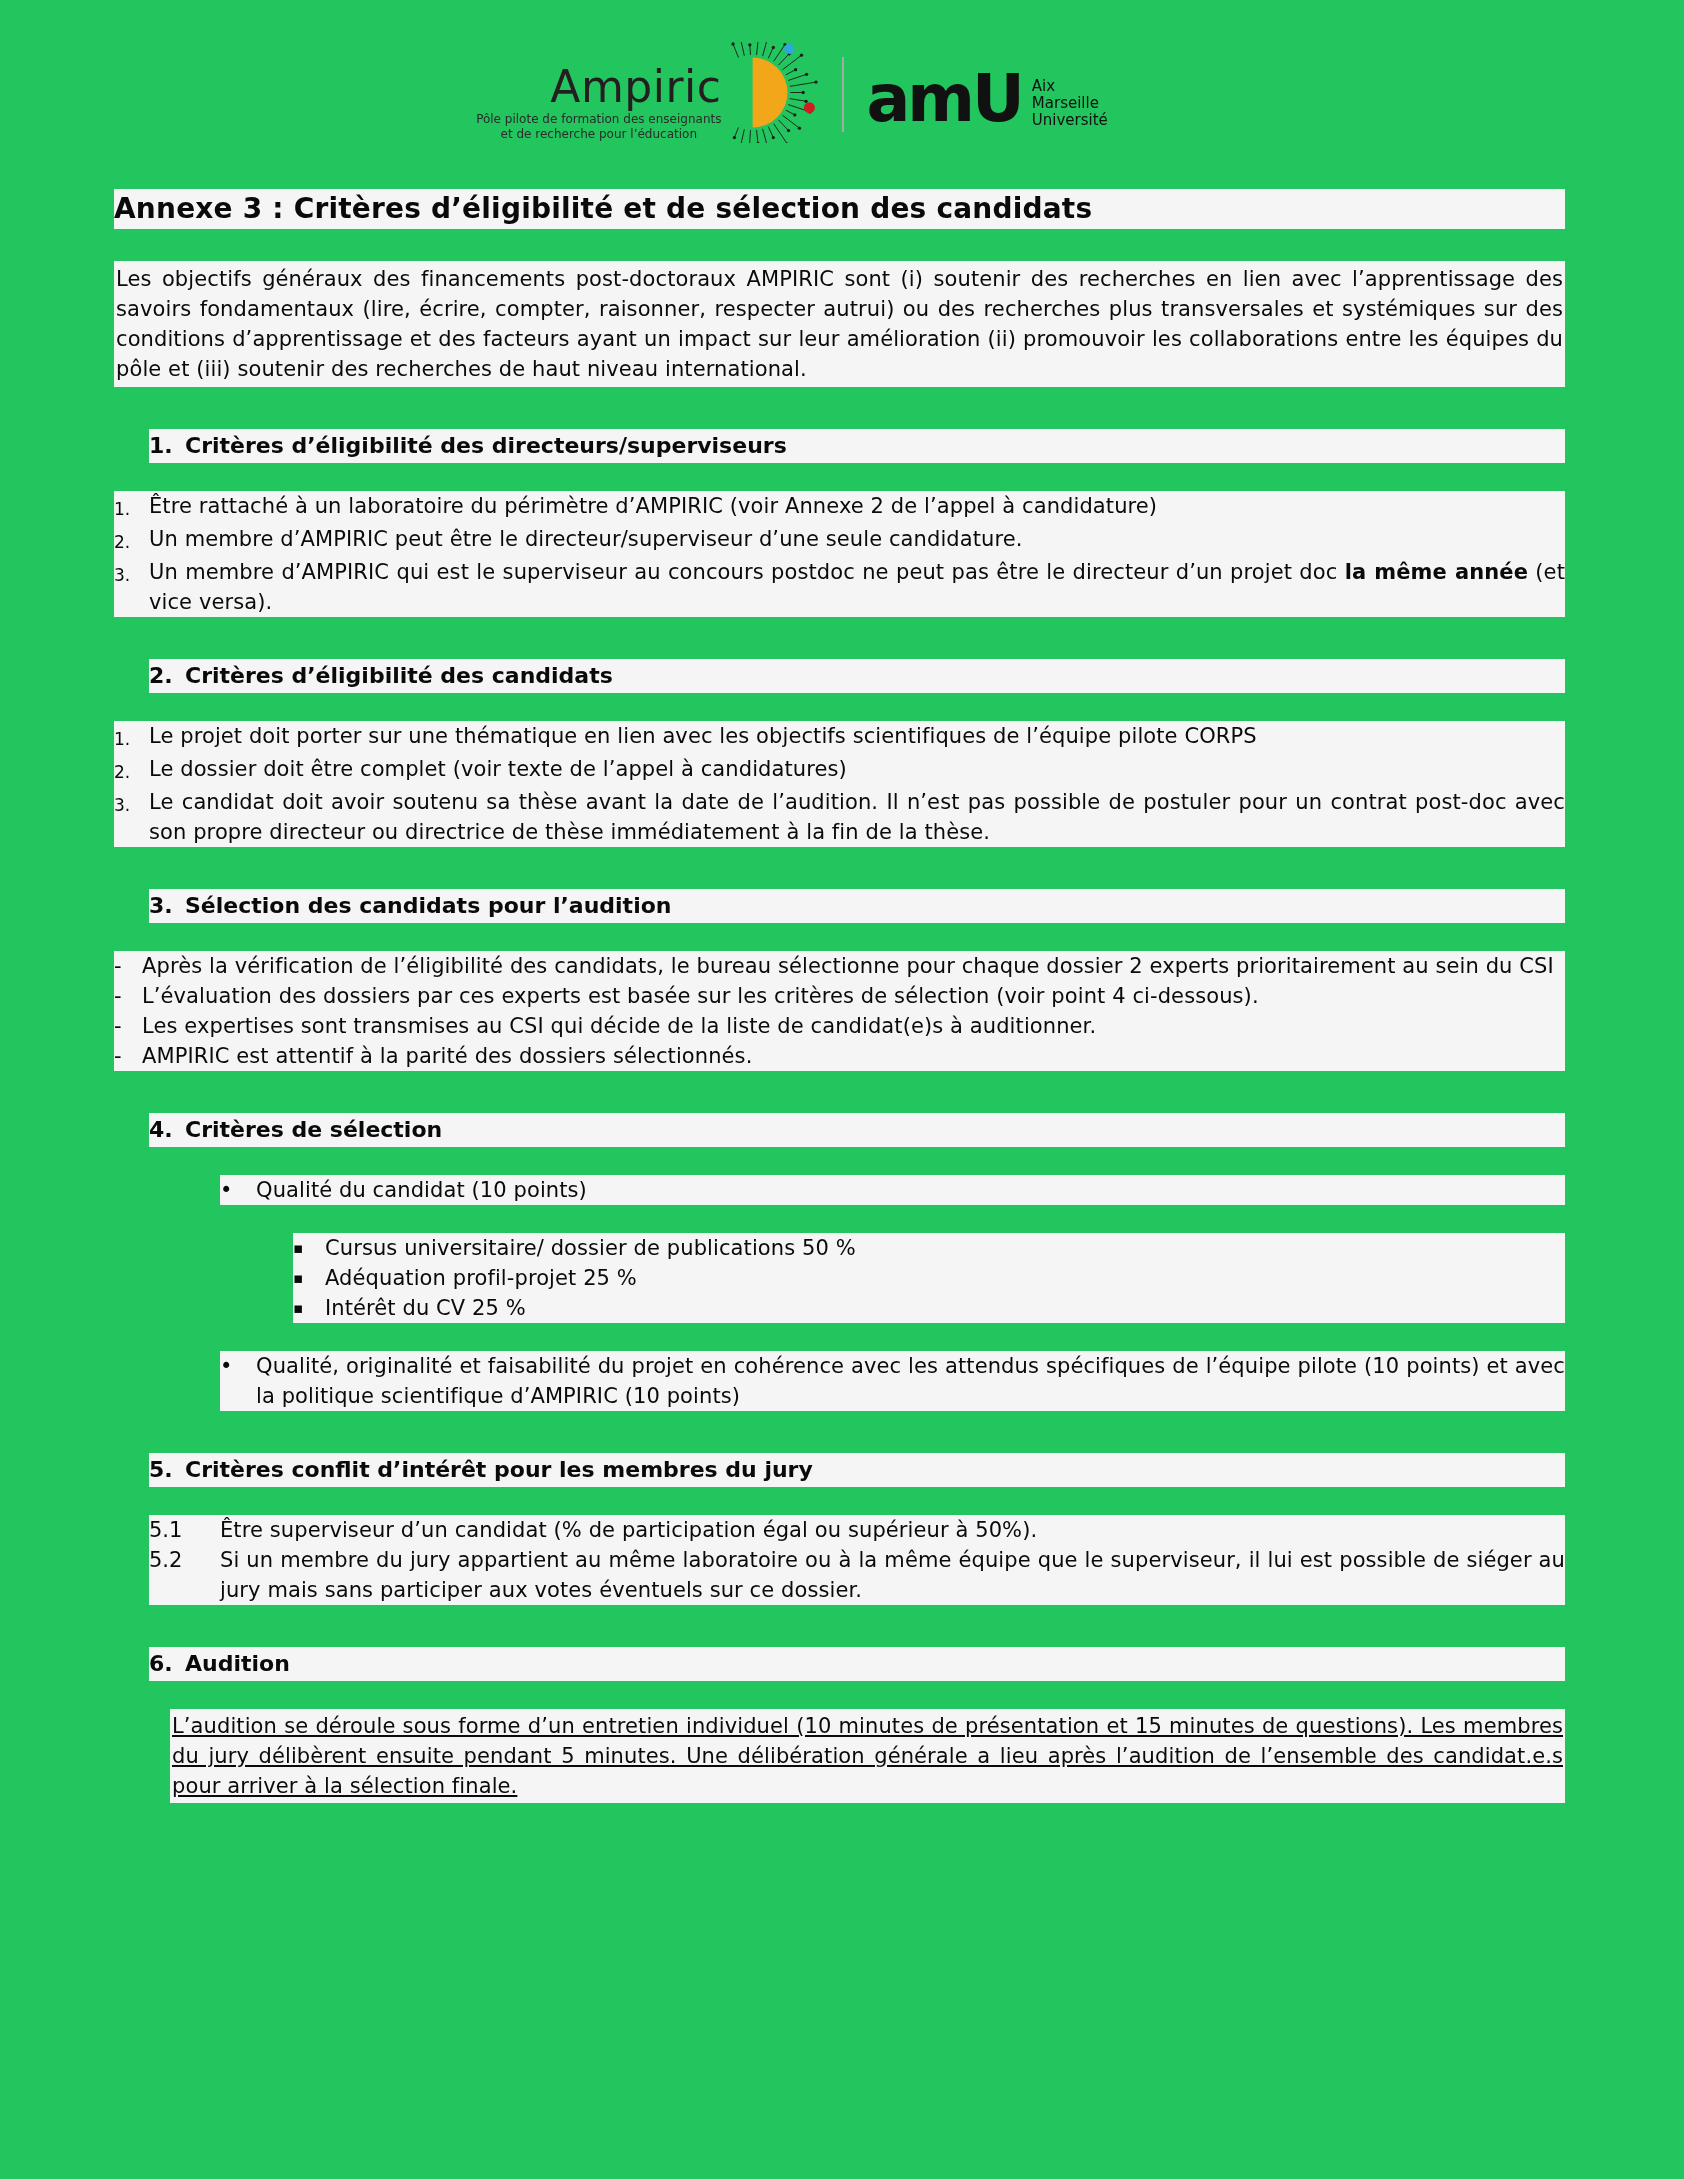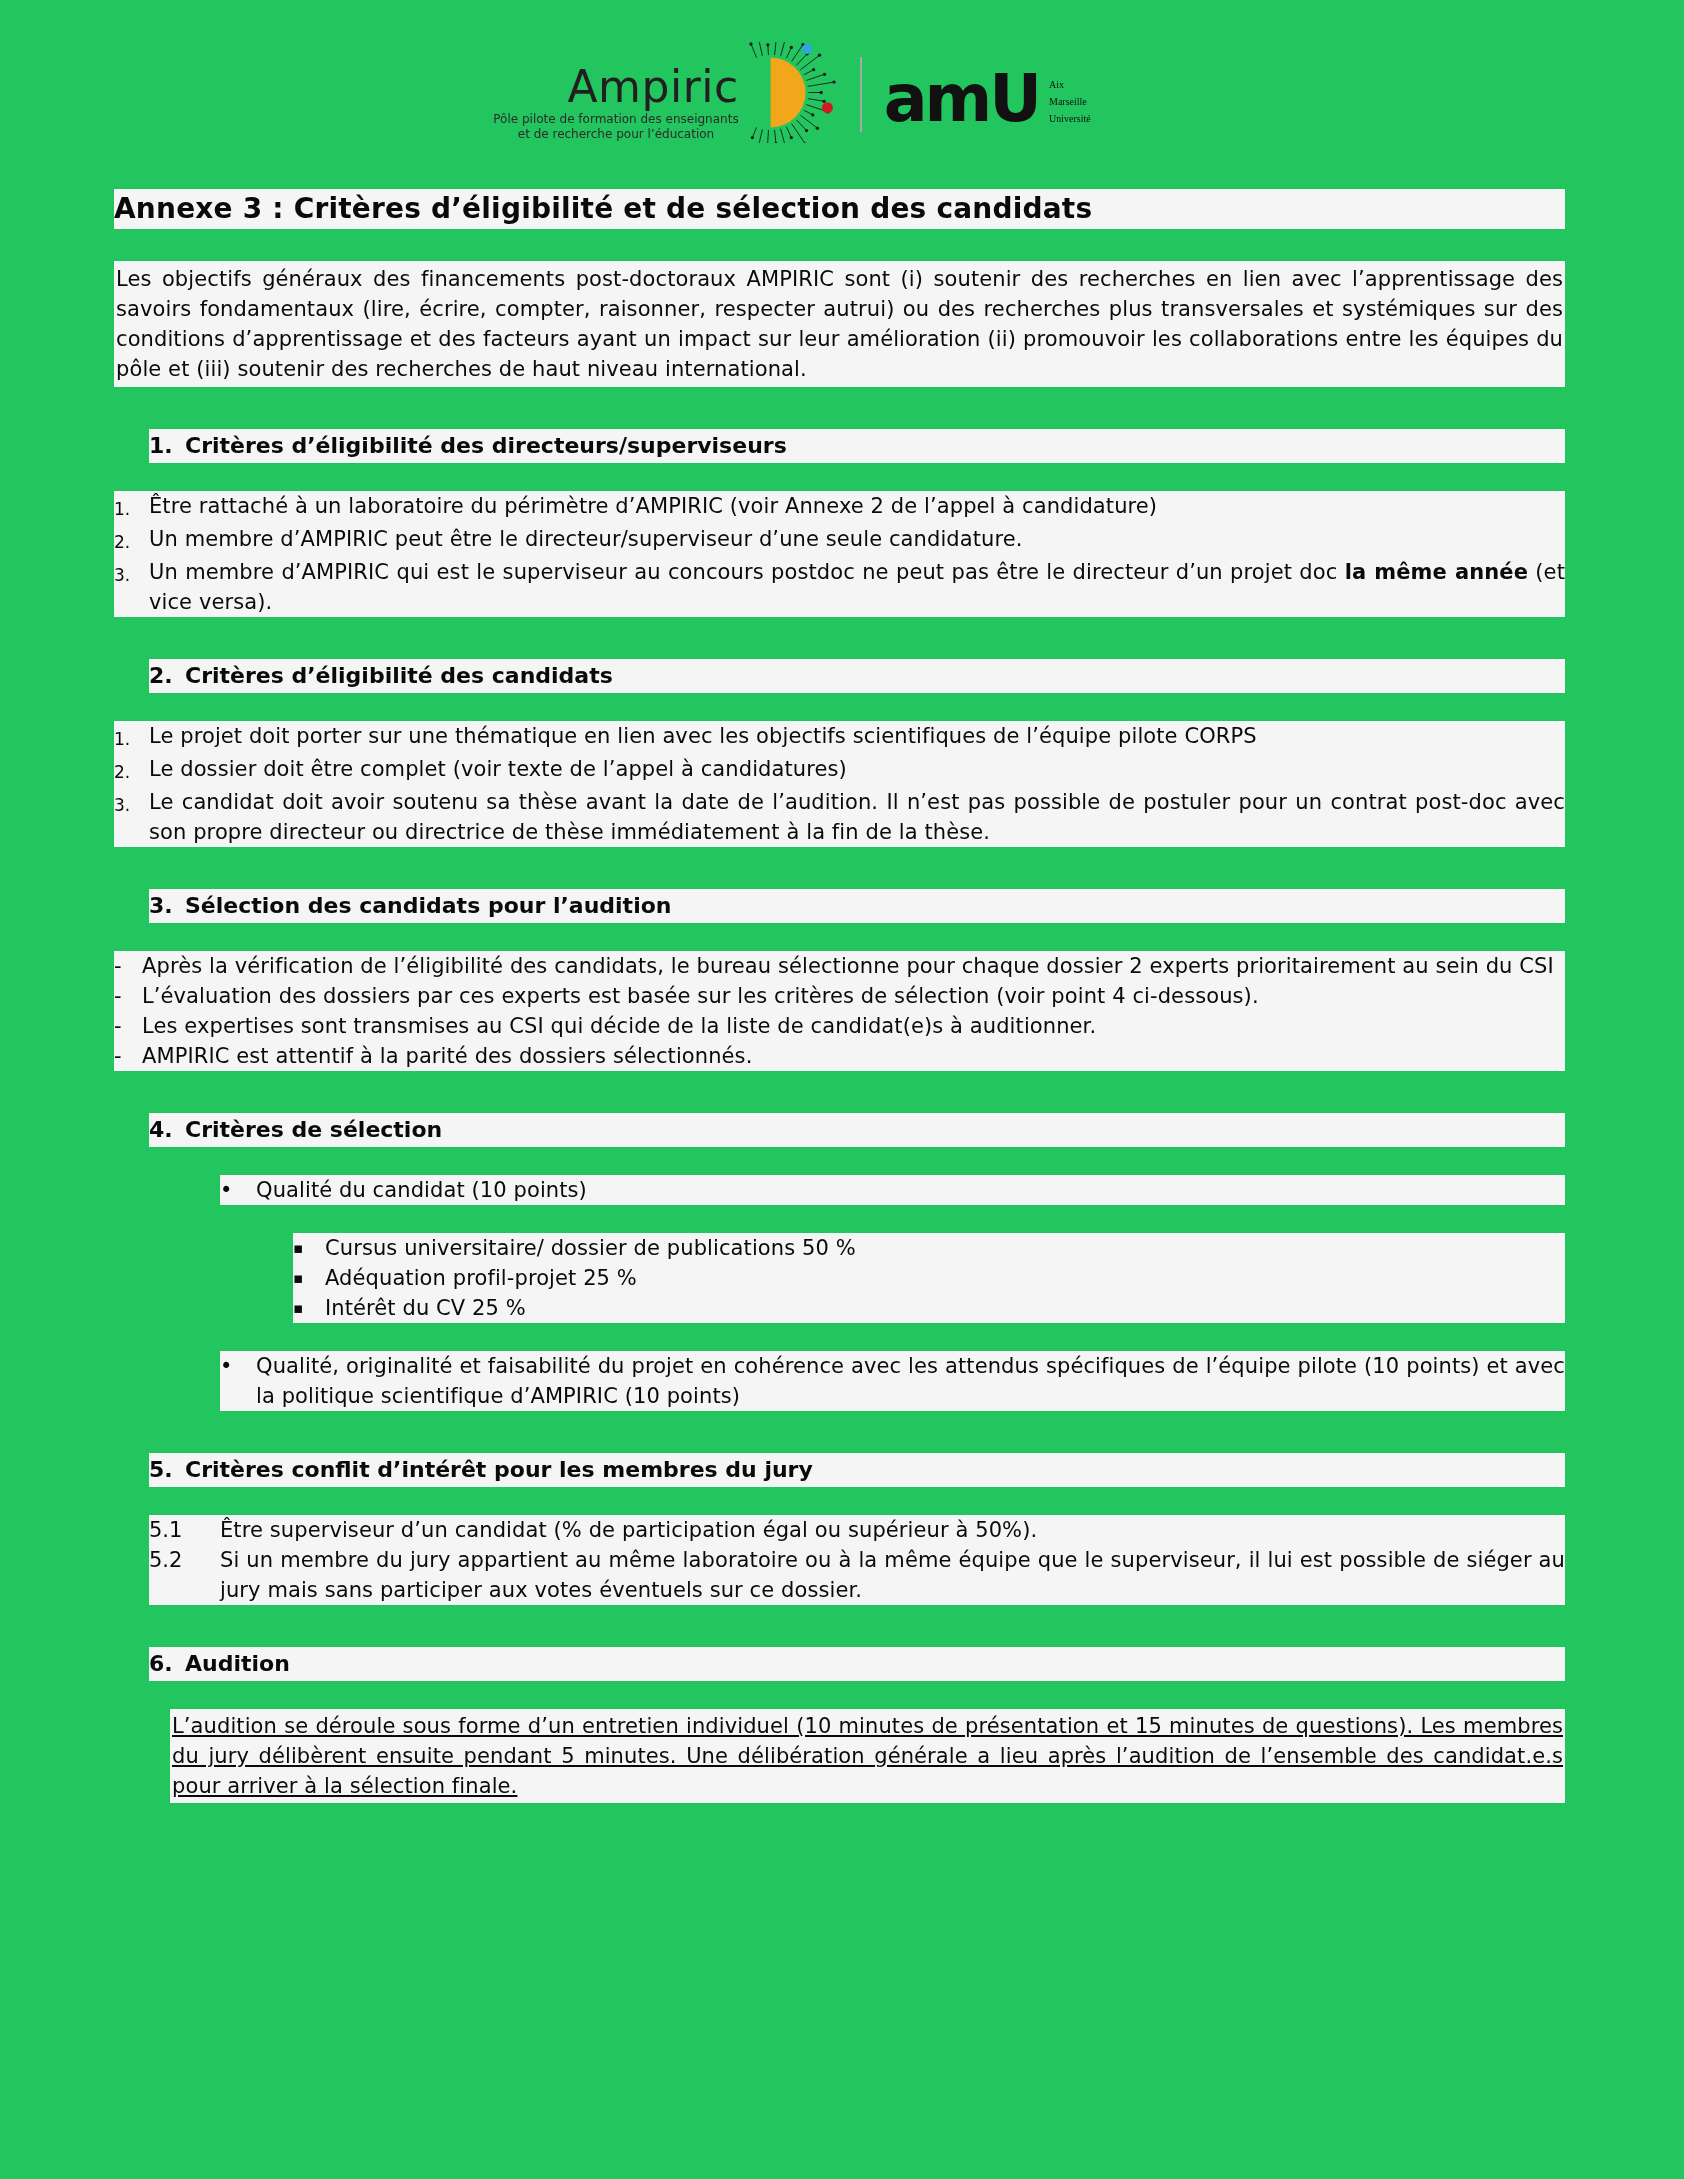--- a/index.html
+++ b/index.html
@@ -28,26 +28,26 @@
   .ampiric-name {
     font-size: 44px; line-height: 1; letter-spacing: 0.5px;
     color: #231f20; font-weight: 400;
   }
   .ampiric-tagline {
     font-size: 12px; line-height: 1.28; color: #2b2b2b;
     text-align: center; margin-top: 3px;
   }
   .sun { display: inline-block; }
   .logo-divider { width: 2px; height: 75px; background: #a8a8a8; margin: 0 22px 0 14px; }
-  .amu { display: flex; align-items: center; }
+  .amu { display: flex; align-items: flex-end; }
   .amu-name {
     font-size: 65px; font-weight: 700; letter-spacing: -3px;
     line-height: 0.95; color: #111; margin-top: 8px;
   }
-  .amu-affil { font-size: 10px; line-height: 17px; color: #111; margin: 14px 0 0 10px; font-family: Liberation Serif, serif; }
+  .amu-affil { font-size: 15px; line-height: 17px; color: #111; margin: 14px 0 0 10px; }
 
   
   .content { padding: 0 119px 0 114px; }
   .hl { background: #f5f5f5; }
 
   .doc-title {
     margin: 42px 0 0 0;
     font-size: 28px;
     line-height: 36px;
     font-weight: 700;

